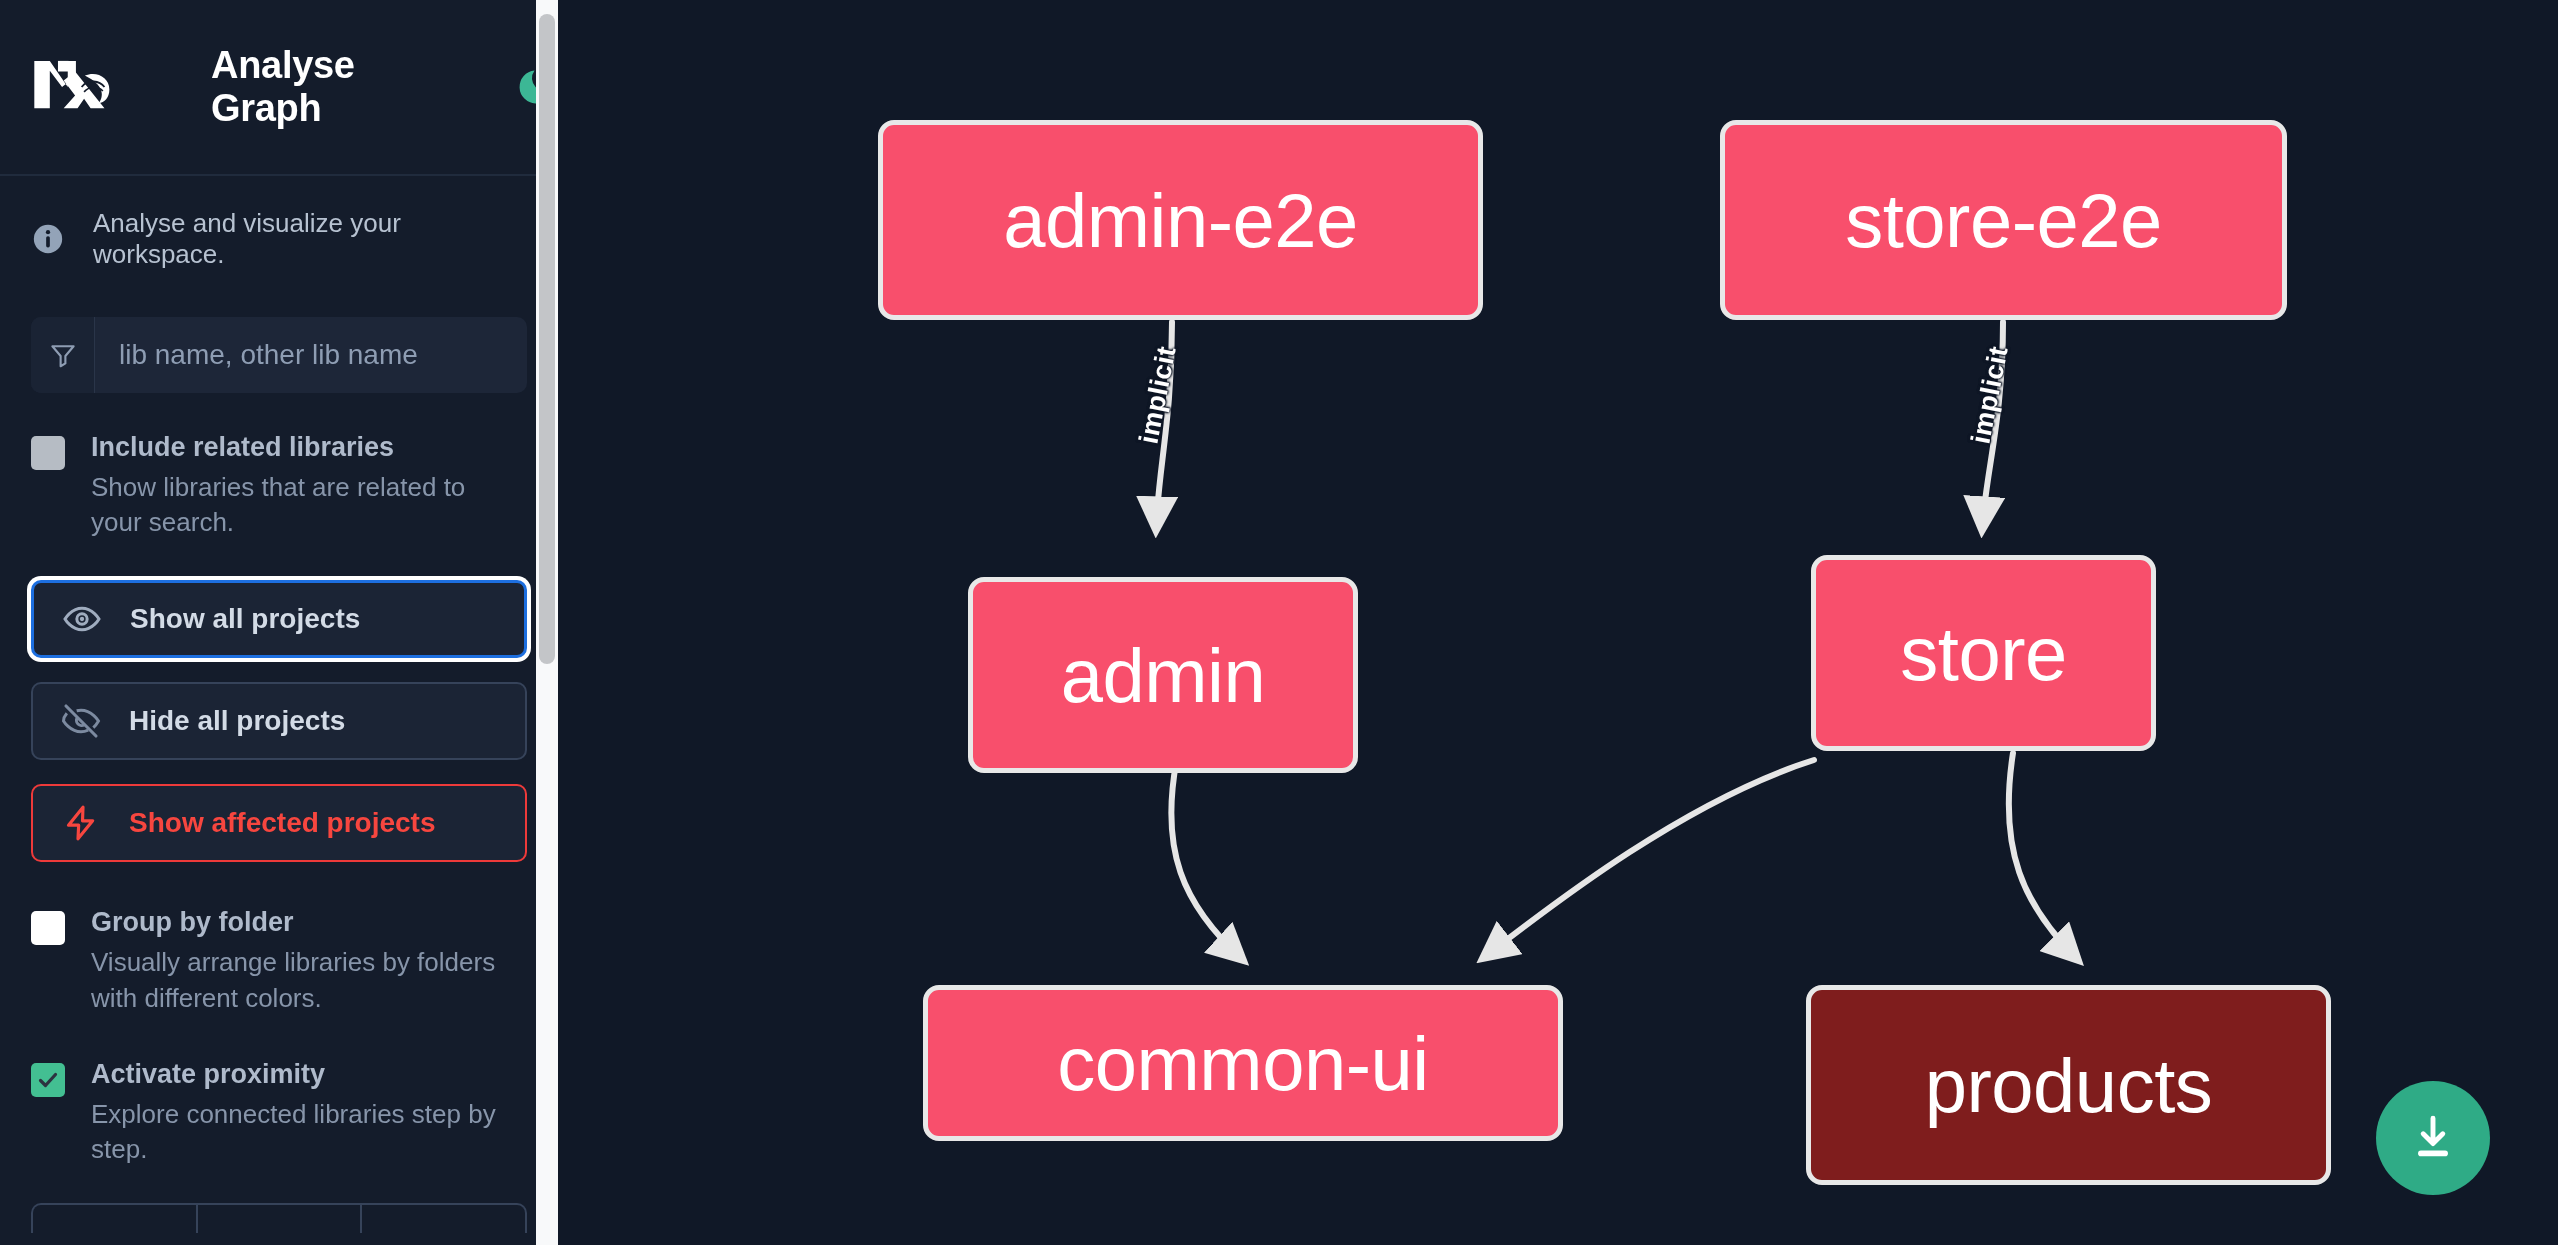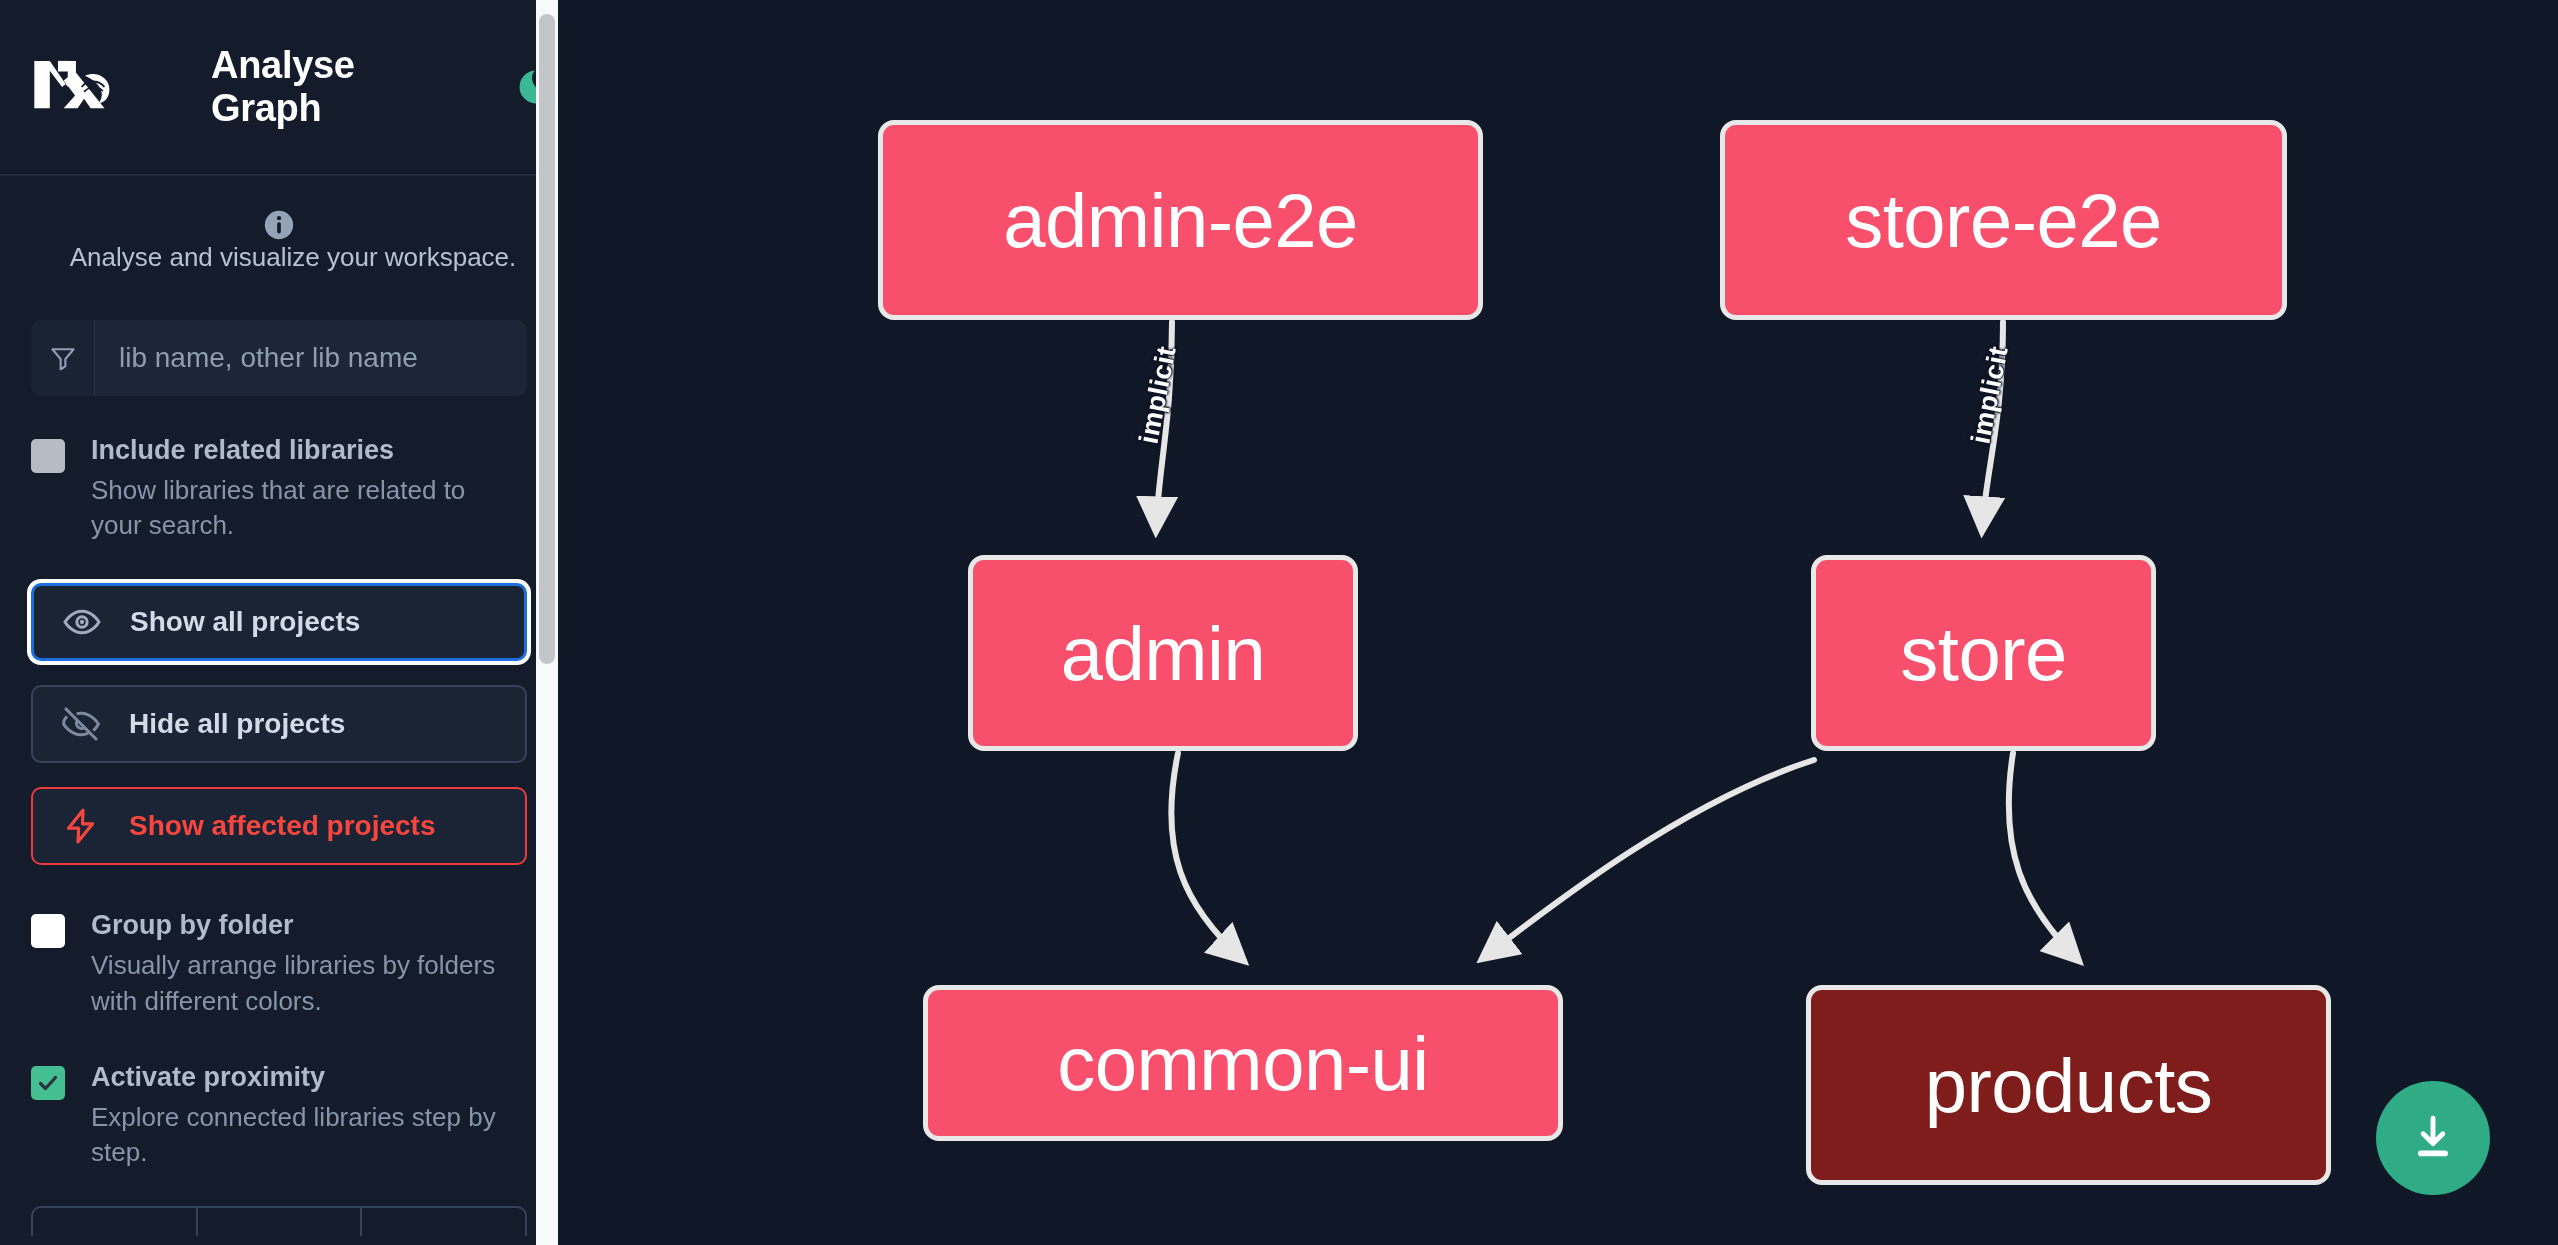--- a/index.html
+++ b/index.html
@@ -46,21 +46,20 @@
   }
   .moon-btn {
     margin-left: 44px; width: 46px; height: 46px;
     display: flex; align-items: center; justify-content: center;
     cursor: pointer; background: none; border: none;
   }
 
   .tagline {
     display: flex; align-items: center;
     padding: 32px 31px 0 31px;
-    flex-direction: column;
   }
   .info-icon { width: 34px; height: 34px; flex: 0 0 34px; }
   .tagline-text {
     margin-left: 28px; font-size: 26px; color: #B7C2D1;
   }
 
   .search-wrap {
     margin: 47px 31px 0 31px;
     height: 76px;
     display: flex; align-items: stretch;
@@ -325,21 +324,21 @@
       </g>
     </svg>
 
     <div class="edge-label" style="left:600px; top:395px; transform: translate(-50%,-50%) rotate(-79deg);">implicit</div>
     <div class="edge-label" style="left:1432px; top:395px; transform: translate(-50%,-50%) rotate(-79deg);">implicit</div>
 
     <div class="gnode pink" style="left:320px; top:120px; width:605px; height:200px;">admin-e2e</div>
 
     <div class="gnode pink" style="left:1162px; top:120px; width:567px; height:200px;">store-e2e</div>
 
-    <div class="gnode pink" style="left:410px; top:555px; width:390px; height:196px;">admin</div>
+    <div class="gnode pink" style="left:410px; top:577px; width:390px; height:196px;">admin</div>
 
     <div class="gnode pink" style="left:1253px; top:555px; width:345px; height:196px;">store</div>
 
     <div class="gnode pink" style="left:365px; top:985px; width:640px; height:156px;">common-ui</div>
 
     <div class="gnode gray" style="left:1248px; top:985px; width:525px; height:200px;">products</div>
 
     <button id="download-btn" aria-label="download graph">
       <svg width="56" height="56" viewBox="0 0 24 24" aria-hidden="true">
         <path fill="none" stroke="#FFFFFF" stroke-width="2.1" stroke-linecap="round" stroke-linejoin="round" d="M12 3.5v10.5M7.8 10.2L12 14.4l4.2-4.2"></path>

